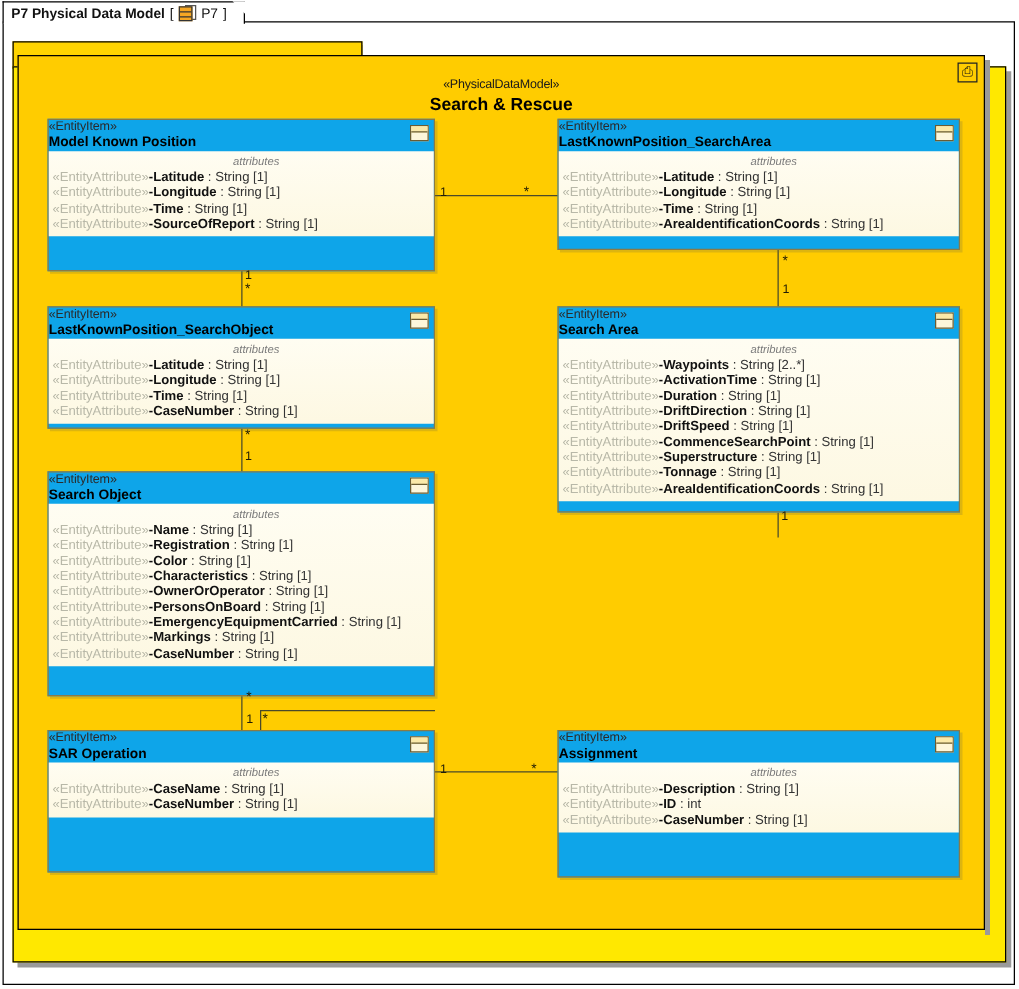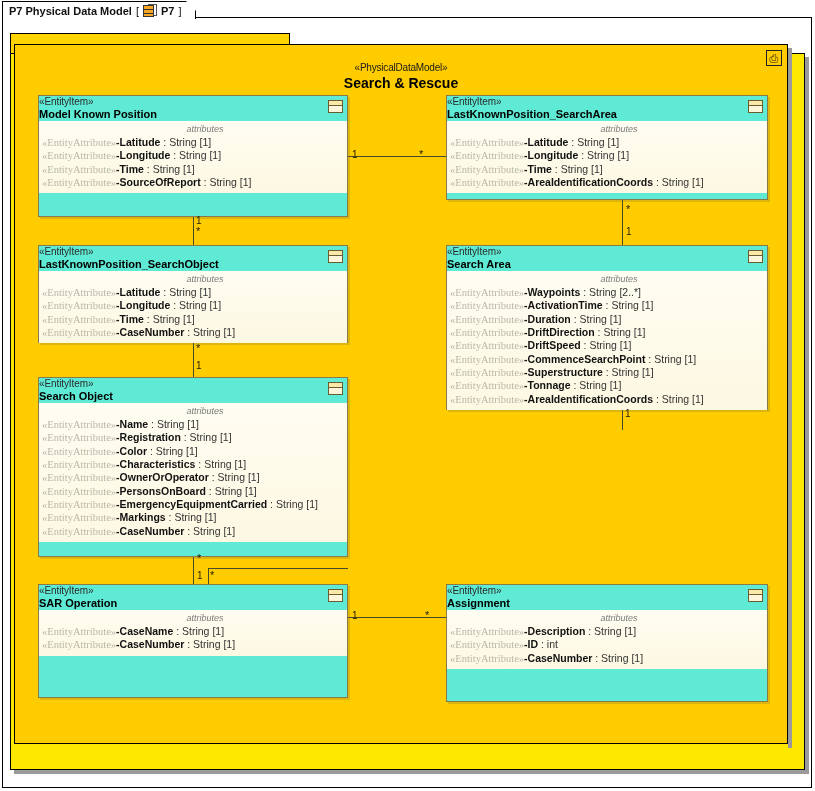--- a/index.html
+++ b/index.html
@@ -44,21 +44,21 @@
   }
   .frame-tab .corner {
     position: absolute;
     right: -1px; top: -1px;
     width: 0; height: 0;
     border-left: 10px solid transparent;
     border-top: 10px solid #ffffff;
   }
   .tab-label { font-weight: bold; }
   .tab-brk { font-weight: normal; color: #111; }
-  .tab-sub { font-weight: bold; }
+  .tab-sub { font-weight: normal; }
 
   
   .tab-icon {
     position: relative;
     width: 14px; height: 14px;
     display: inline-block;
     flex: 0 0 auto;
   }
   .tab-icon .sheet {
     position: absolute; right: 0; top: 0;
@@ -157,21 +157,21 @@
     background: #FFCC00;
     display: flex; align-items: center; justify-content: center;
     font-size: 11px;
     color: #111;
     line-height: 1;
   }
 
   
   .entity {
     position: absolute;
-    background: #5eead4;
+    background: #0ea5e9;
     border: 1px solid #8a7a46;
     z-index: 5;
     box-shadow: 2px 2px 0 rgba(120,110,60,0.25);
   }
   .e-stereo {
     font-size: 10px;
     color: #2b2b2b;
     display: block;
     line-height: 1.15;
     letter-spacing: -0.1px;
@@ -213,21 +213,20 @@
   .attr {
     font-size: 10.5px;
     color: #1a1a1a;
     line-height: 1.18;
     padding-left: 3px;
     white-space: nowrap;
   }
   .attr .st {
     color: #b8b8a8;
     font-size: 10.5px;
-    font-family: Liberation Serif, serif;
   }
   .attr .nm {
     color: #111;
     font-weight: bold;
   }
   .attr .ty {
     color: #333;
     font-weight: normal;
     text-align: right;
   }

